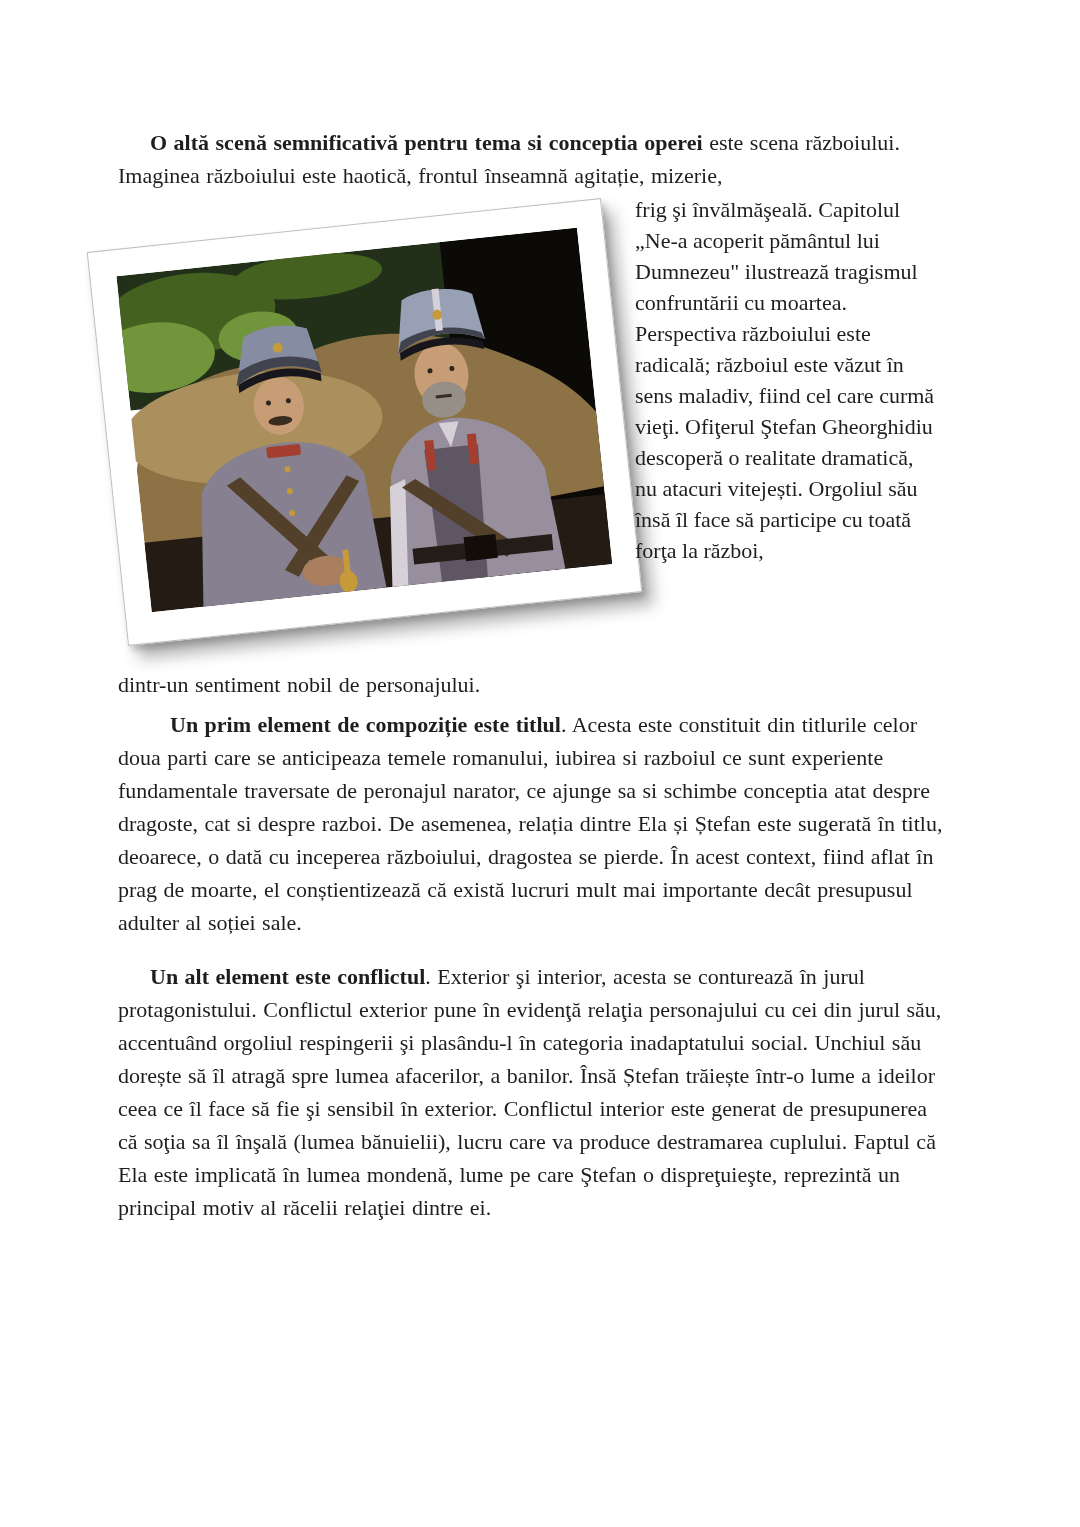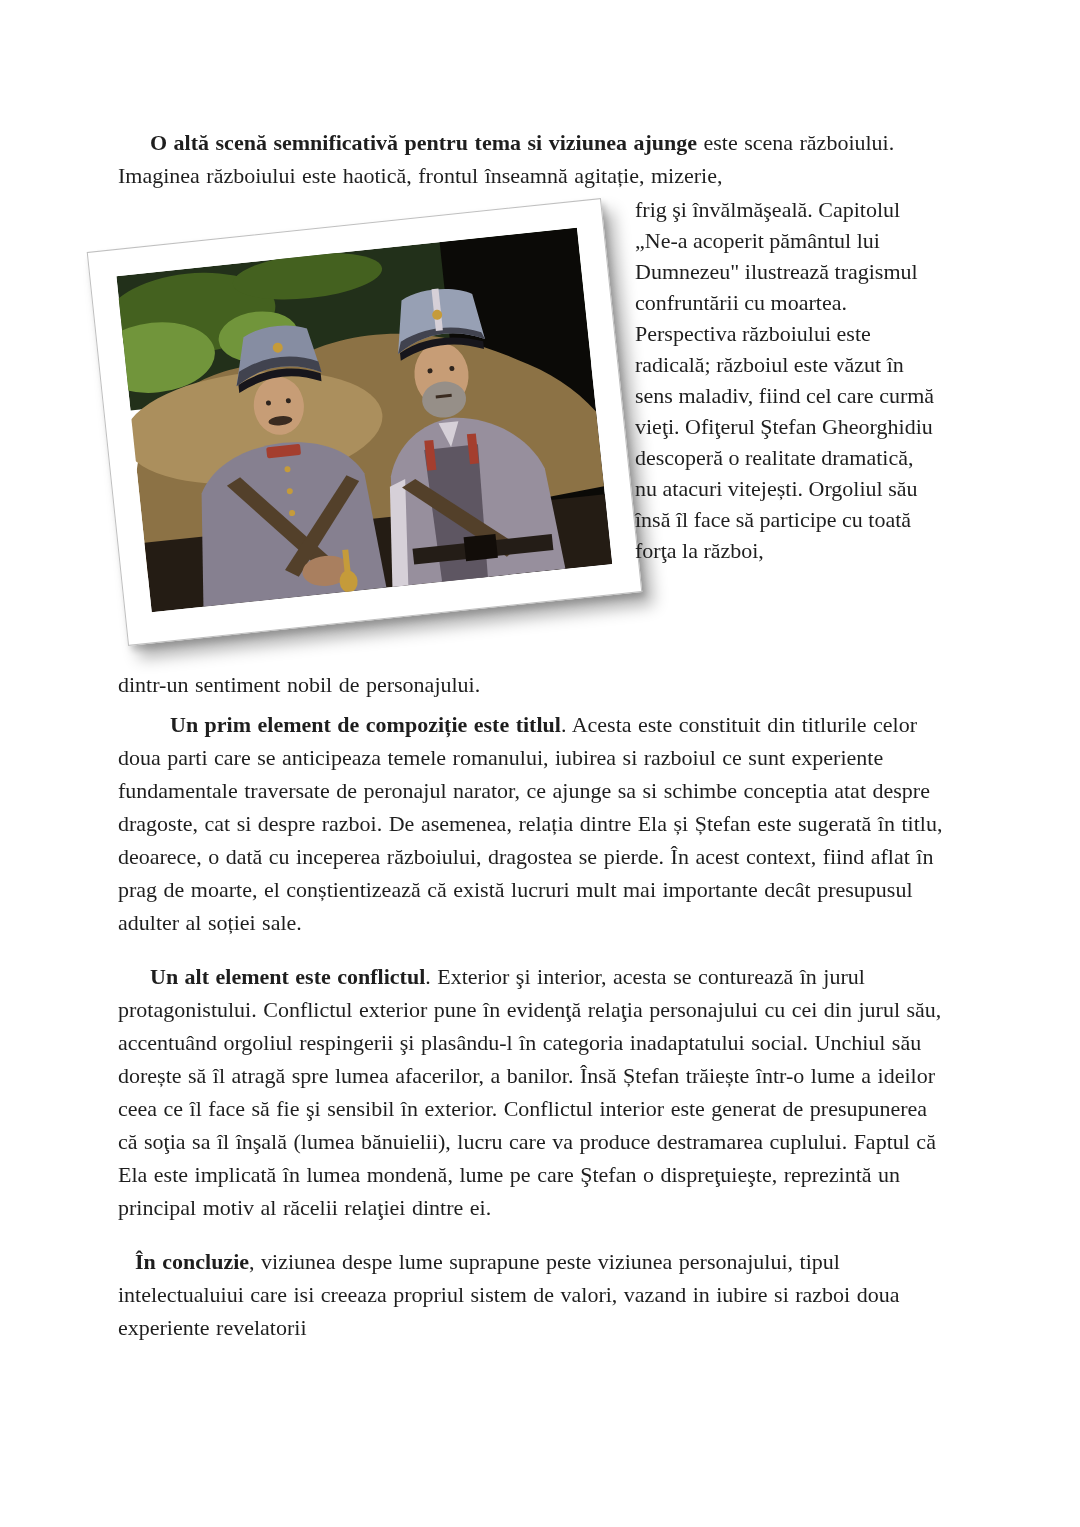--- a/index.html
+++ b/index.html
@@ -57,21 +57,21 @@
   .photo-frame svg{display:block;width:463px;height:338px;}
   .mt-sm{margin-top:7px;}
   .mt-md{margin-top:21px;}
 </style>
 </head>
 <body>
 
 <div class="page">
   <div class="content">
 
-    <p class="para indent-intro"><b>O altă scenă semnificativă pentru tema si viziunea ajunge</b><span> este scena războiului. Imaginea războiului este haotică, frontul înseamnă agitație, mizerie,</span></p>
+    <p class="para indent-intro"><b>O altă scenă semnificativă pentru tema si conceptia operei</b><span> este scena războiului. Imaginea războiului este haotică, frontul înseamnă agitație, mizerie,</span></p>
 
     <div class="photo-section">
 
       <div class="photo-frame">
         <svg viewBox="0 0 463 338" preserveAspectRatio="none">
 
           <rect x="0" y="0" width="463" height="135" fill="#22301a"></rect>
           <ellipse cx="70" cy="45" rx="85" ry="40" fill="#44611f"></ellipse>
           <ellipse cx="190" cy="20" rx="75" ry="22" fill="#44611f"></ellipse>
           <ellipse cx="30" cy="85" rx="60" ry="35" fill="#71953b"></ellipse>
@@ -127,16 +127,15 @@
 
       <div class="wrap-col">frig şi învălmăşeală. Capitolul „Ne-a acoperit pământul lui Dumnezeu" ilustrează tragismul confruntării cu moartea. Perspectiva războiului este radicală; războiul este văzut în sens maladiv, fiind cel care curmă vieţi. Ofiţerul Ştefan Gheorghidiu descoperă o realitate dramatică, nu atacuri vitejești. Orgoliul său însă îl face să participe cu toată forţa la război,</div>
     </div>
 
     <p class="para">dintr-un sentiment nobil de personajului.</p>
 
     <p class="para indent-p2 mt-sm"><b>Un prim element de compoziție este titlul</b><span>. Acesta este constituit din titlurile celor doua parti care se anticipeaza temele romanului, iubirea si razboiul ce sunt experiente fundamentale traversate de peronajul narator, ce ajunge sa si schimbe conceptia atat despre dragoste, cat si despre razboi.  De asemenea, relația dintre Ela și Ștefan este sugerată în titlu, deoarece, o dată cu inceperea războiului, dragostea se pierde. În acest context, fiind aflat în prag de moarte, el conștientizează că există lucruri mult mai importante decât presupusul adulter al soției sale.</span></p>
 
     <p class="para indent-p3 mt-md"><b>Un alt element este conflictul</b><span>. Exterior şi interior, acesta se conturează în jurul protagonistului. Conflictul exterior pune în evidenţă relaţia personajului cu cei din jurul său, accentuând orgoliul respingerii şi plasându-l în categoria inadaptatului social. Unchiul său dorește să îl atragă spre lumea afacerilor, a banilor. Însă Ștefan trăiește într-o lume a ideilor ceea ce îl face să fie şi sensibil în exterior. Conflictul interior este generat de presupunerea că soţia sa îl înşală (lumea bănuielii), lucru care va produce destramarea cuplului. Faptul că Ela este implicată în lumea mondenă, lume pe care Ştefan o dispreţuieşte, reprezintă un principal motiv al răcelii relaţiei dintre ei.</span></p>
 
-    <p class="para indent-p4 mt-md"><b>În concluzie</b><span>, viziunea despe lume suprapune peste viziunea personajului, tipul intelectualuiui care isi creeaza propriul sistem de valori, vazand in iubire si razboi doua experiente revelatorii</span></p>
 
   </div>
 </div>
 
 </body></html>

